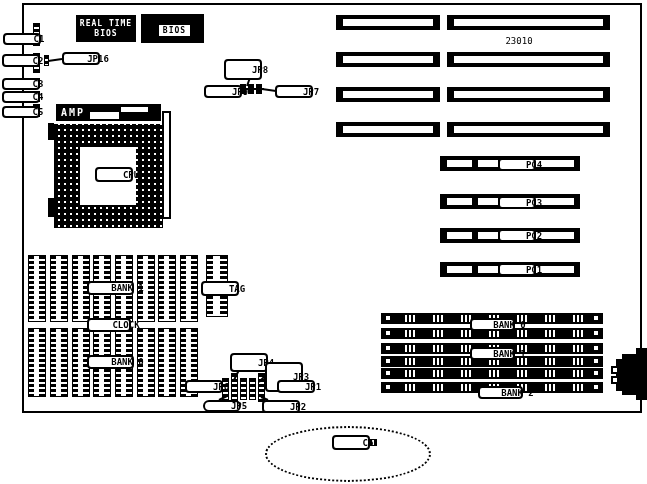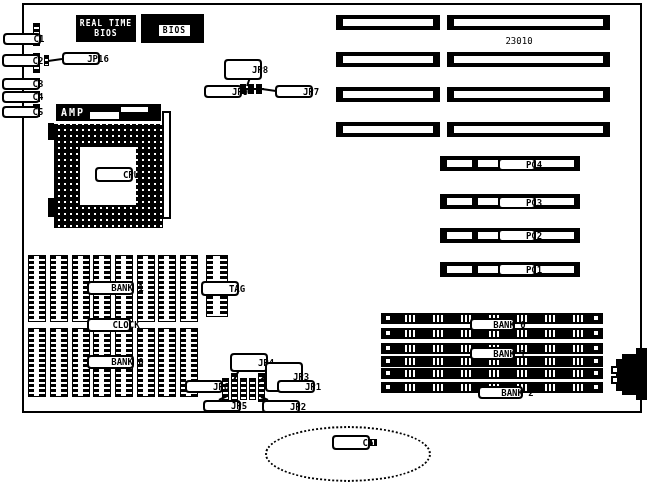--- a/index.html
+++ b/index.html
@@ -187,21 +187,21 @@
 
   <div class="jstrip" style="left:222px;top:378px;width:7px;height:22px;"></div>
   <div class="jstrip" style="left:231px;top:373px;width:7px;height:29px;"></div>
   <div class="jstrip" style="left:240px;top:378px;width:7px;height:22px;"></div>
   <div class="jstrip" style="left:249px;top:378px;width:7px;height:22px;"></div>
   <div class="jstrip" style="left:258px;top:373px;width:7px;height:29px;"></div>
   <div class="abs callout" style="left:230px;top:353px;width:26px;height:19px;">JP4</div>
   <div class="abs callout" style="left:265px;top:362px;width:25px;height:30px;">JP3</div>
   <div class="abs callout" style="left:185px;top:380px;width:26px;height:13px;">JP6</div>
   <div class="abs callout" style="left:277px;top:380px;width:28px;height:13px;">JP1</div>
-  <div class="abs callout" style="left:203px;top:400px;width:26px;height:12px;">JP5</div>
+  <div class="abs callout" style="left:203px;top:400px;width:26px;height:12px;border-radius:6px;">JP5</div>
   <div class="abs callout" style="left:262px;top:400px;width:28px;height:13px;">JP2</div>
 
   <div id="simm-slots">
       <div class="simm" style="top: 313px;">
         <div class="simmticks"></div>
         <div class="clip" style="left: 3px;"></div>
         <div class="clip" style="right: 3px;"></div>
       </div>
       <div class="simm" style="top: 328px;">
         <div class="simmticks"></div>

